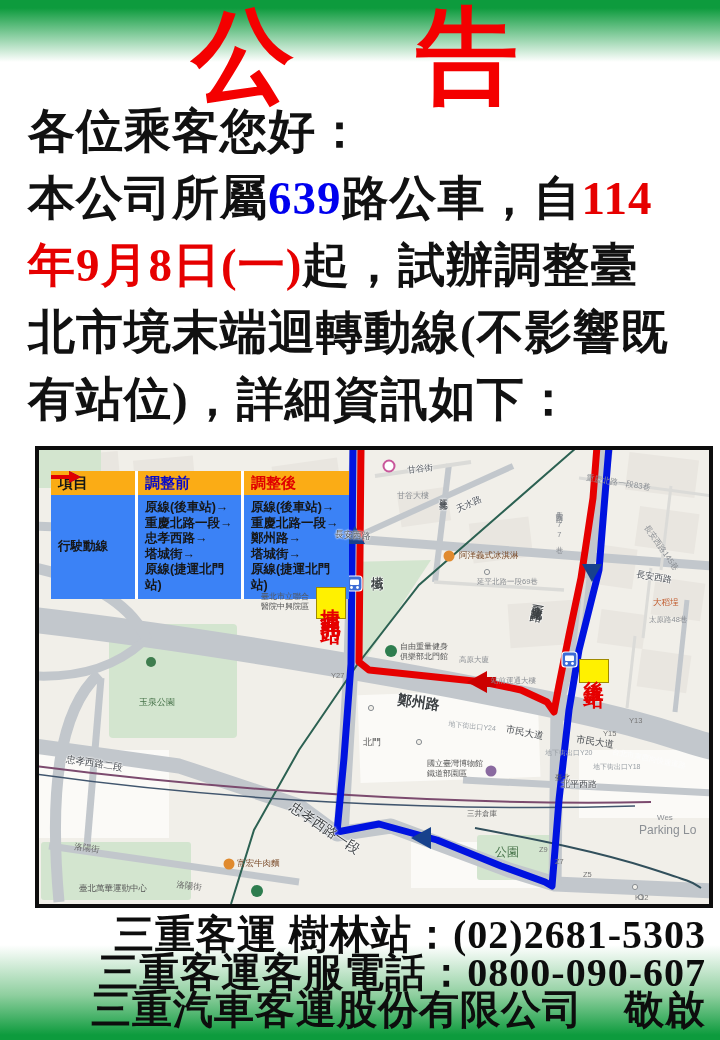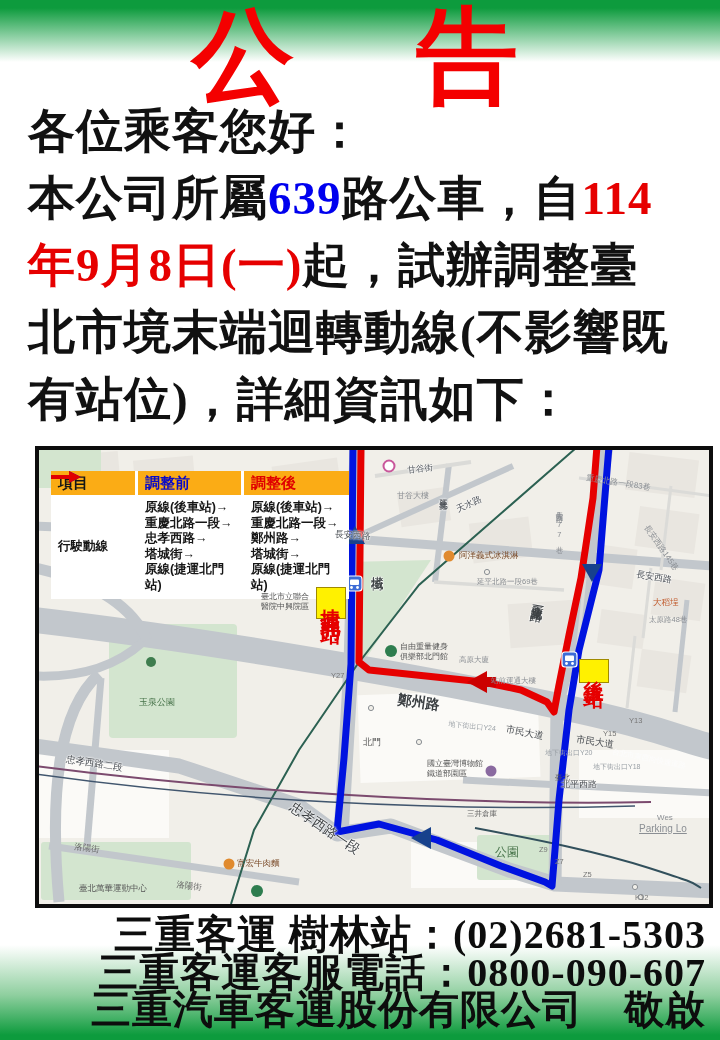--- a/index.html
+++ b/index.html
@@ -43,21 +43,21 @@
   }
   
   .legend{
     position:absolute;left:12px;top:21px;width:262px;display:grid;
     grid-template-columns:84px 106px 108px;
     font-family:"Liberation Sans","DejaVu Sans",sans-serif;
     font-weight:bold;color:#161616;
   }
   .lg-h{background:#fbac15;height:24px;line-height:24px;font-size:15px;padding-left:7px;
         display:flex;align-items:center;gap:4px;}
-  .lg-b{background:#ffffff;font-size:12.5px;line-height:15.5px;padding:5px 3px 6px 7px;}
+  .lg-b{background:#3b82f6;font-size:12.5px;line-height:15.5px;padding:5px 3px 6px 7px;}
   .sep{border-left:3px solid #ffffff;}
   .lg-b.first{display:flex;align-items:center;}
   .t-blue{color:#0a0ac8;}
   .t-red{color:#e00000;}
   .lg-h svg{flex:0 0 auto;}
   
   .contact{
     position:absolute;right:14px;top:916px;text-align:right;
     font-size:40px;line-height:37.5px;font-weight:bold;color:#0d0d0d;letter-spacing:1px;
     white-space:nowrap;
@@ -272,21 +272,21 @@
     <div class="mlabel" style="left:36px;top:392px;font-size:8.5px;color:#666;transform:rotate(8deg);">洛陽街</div>
     <div class="mlabel" style="left:138px;top:430px;font-size:8.5px;color:#666;transform:rotate(7deg);">洛陽街</div>
     <div class="mlabel" style="left:40px;top:434px;font-size:8.5px;color:#555;">臺北萬華運動中心</div>
     <div class="mlabel" style="left:198px;top:409px;font-size:8.5px;color:#7a4a28;">富宏牛肉麵</div>
     <div class="mlabel" style="left:324px;top:288px;font-size:9px;color:#555;">北門</div>
     <div class="mlabel" style="left:388px;top:310px;font-size:8px;color:#555;">國立臺灣博物館</div>
     <div class="mlabel" style="left:388px;top:320px;font-size:8px;color:#555;">鐵道部園區</div>
     <div class="mlabel" style="left:428px;top:360px;font-size:7.5px;color:#666;">三井倉庫</div>
     <div class="mlabel" style="left:456px;top:396px;font-size:12px;color:#47734a;">公園</div>
     <div class="mlabel" style="left:618px;top:364px;font-size:8px;color:#8b8f94;">Wes</div>
-    <div class="mlabel" style="left:600px;top:374px;font-size:10px;color:#8b8f94;text-decoration:underline;">Parking Lo</div>
+    <div class="mlabel" style="left:600px;top:374px;font-size:12px;color:#8b8f94;">Parking Lo</div>
     <div class="mlabel" style="left:410px;top:270px;font-size:7px;color:#9aa0a6;transform:rotate(6deg);">地下街出口Y24</div>
     <div class="mlabel" style="left:506px;top:299px;font-size:7px;color:#9aa0a6;">地下街出口Y20</div>
     <div class="mlabel" style="left:554px;top:313px;font-size:7px;color:#9aa0a6;">地下街出口Y18</div>
     <div class="mlabel" style="left:574px;top:298px;font-size:7.5px;color:#fcfcfc;transform:rotate(11deg);">台北市東西向快速道路</div>
     <div class="mlabel" style="left:516px;top:324px;font-size:7.5px;color:#555;">臺北</div>
     <div class="mlabel halo" style="left:522px;top:330px;font-size:9px;color:#474b50;">北平西路</div>
   </div>
 
   <div class="contact">
     <div>三重客運 樹林站：(02)2681-5303</div>

